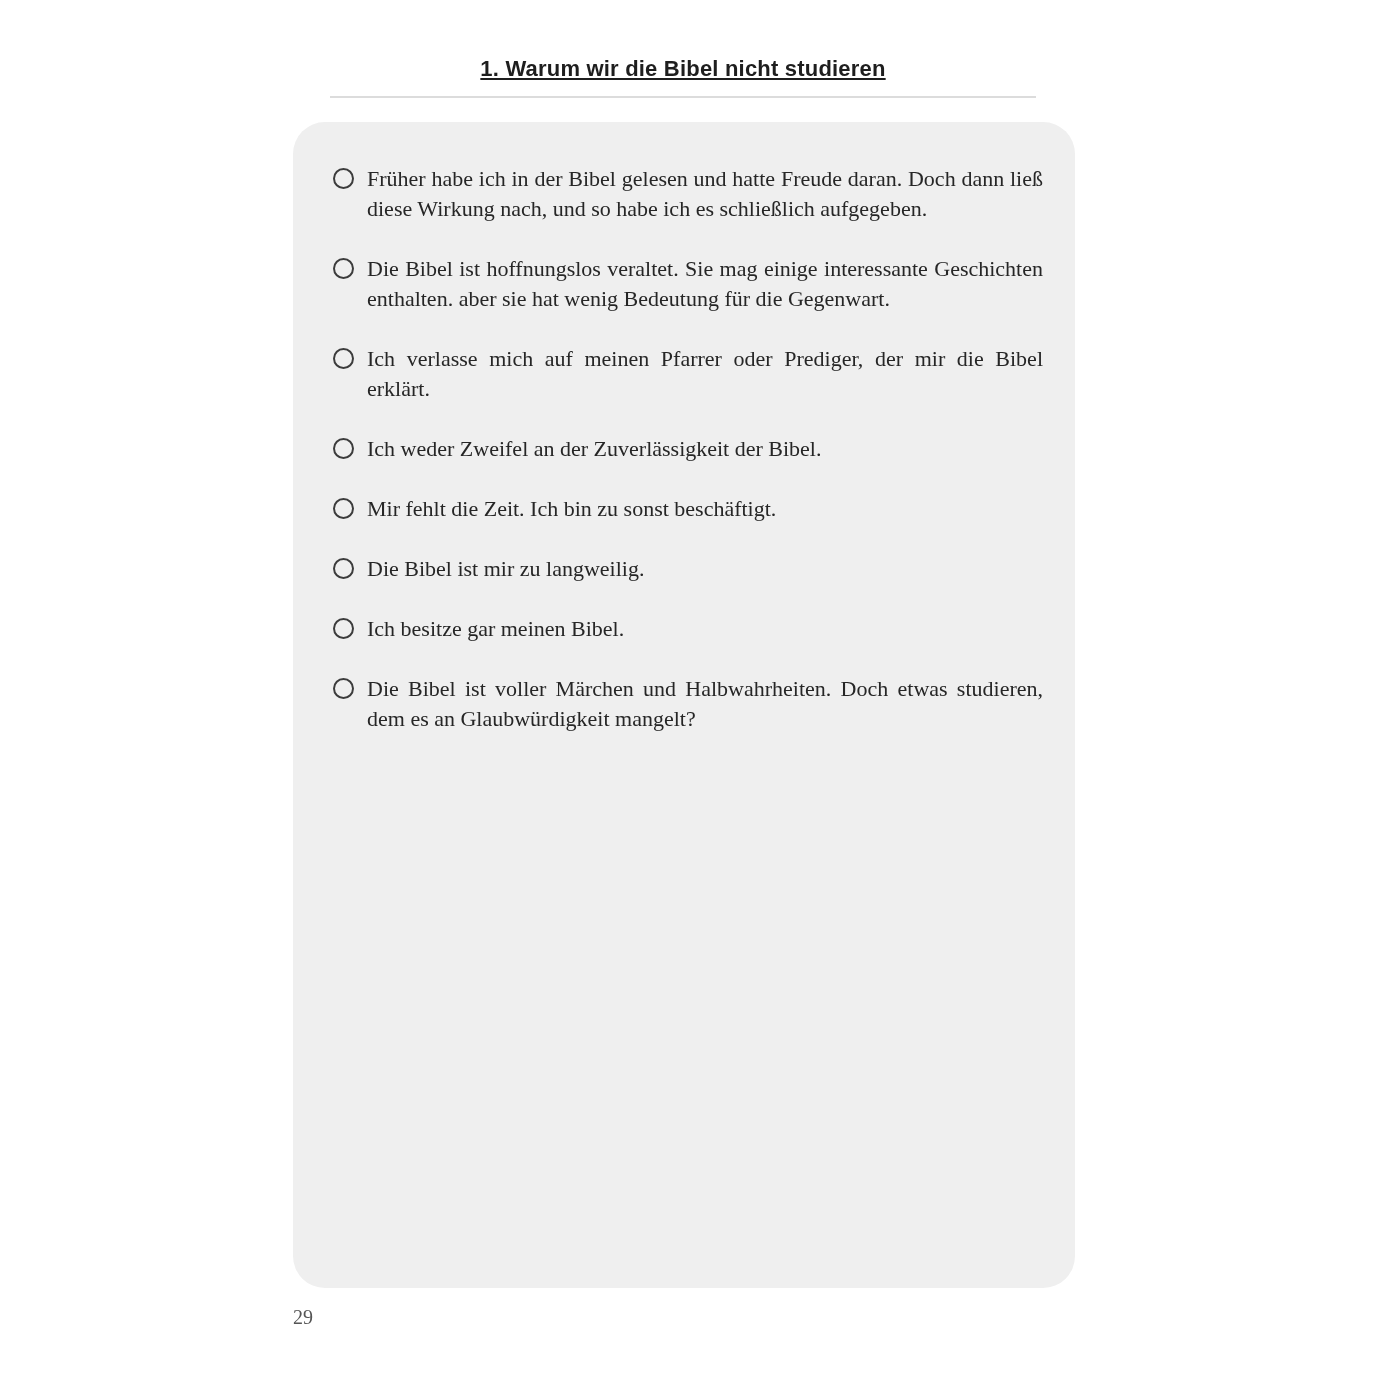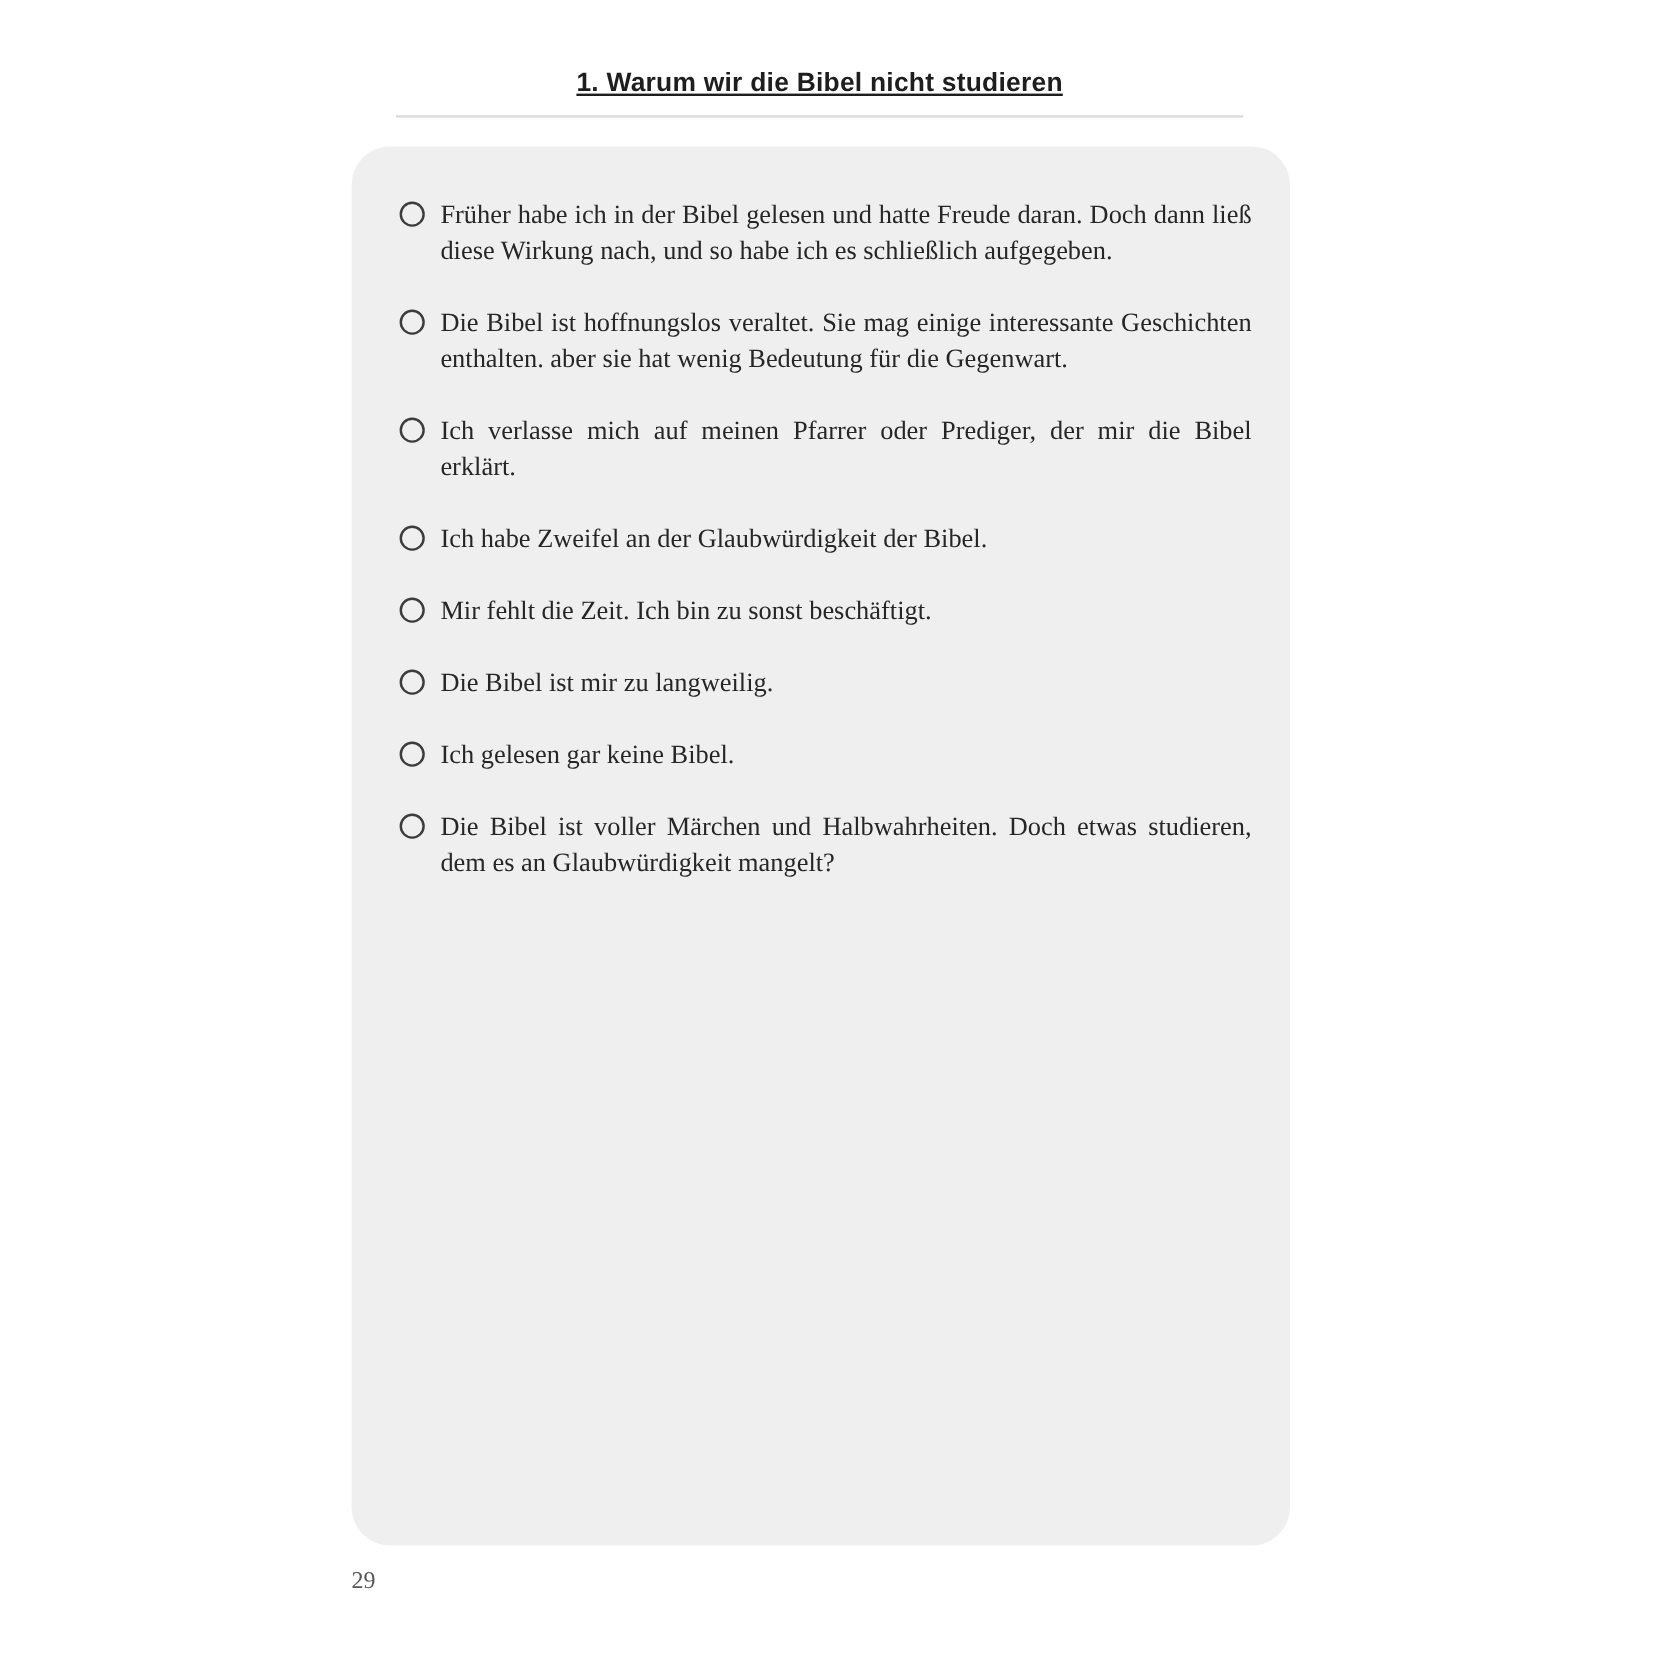--- a/index.html
+++ b/index.html
@@ -102,33 +102,33 @@
       <li class="option">
         <span class="bullet"></span>
         <span>Die Bibel ist hoffnungslos veraltet. Sie mag einige interessan­te Geschichten enthalten. aber sie hat wenig Bedeutung für die Gegenwart.</span>
       </li>
       <li class="option">
         <span class="bullet"></span>
         <span>Ich verlasse mich auf meinen Pfarrer oder Prediger, der mir die Bibel erklärt.</span>
       </li>
       <li class="option">
         <span class="bullet"></span>
-        <span>Ich habe Zweifel an der Glaubwürdigkeit der Bibel.</span>
+        <span>Ich weder Zweifel an der Zuverlässigkeit der Bibel.</span>
       </li>
       <li class="option">
         <span class="bullet"></span>
         <span>Mir fehlt die Zeit. Ich bin zu sonst beschäftigt.</span>
       </li>
       <li class="option">
         <span class="bullet"></span>
         <span>Die Bibel ist mir zu langweilig.</span>
       </li>
       <li class="option">
         <span class="bullet"></span>
-        <span>Ich gelesen gar keine Bibel.</span>
+        <span>Ich besitze gar meinen Bibel.</span>
       </li>
       <li class="option">
         <span class="bullet"></span>
         <span>Die Bibel ist voller Märchen und Halbwahrheiten. Doch etwas studieren, dem es an Glaubwürdigkeit mangelt?</span>
       </li>
     </ul>
   </div>
 
   <div class="page-number">29</div>
 

